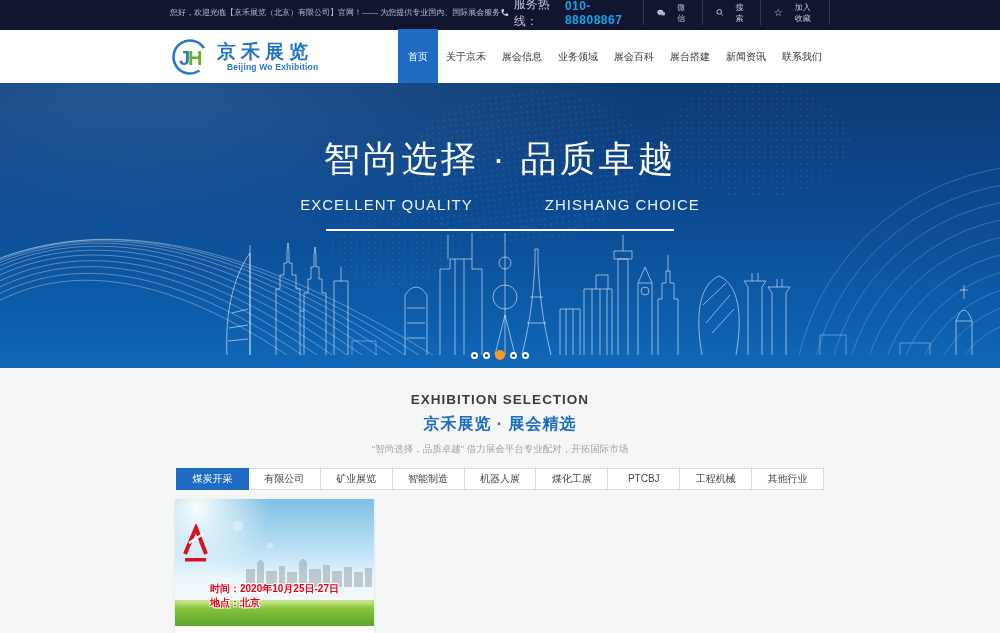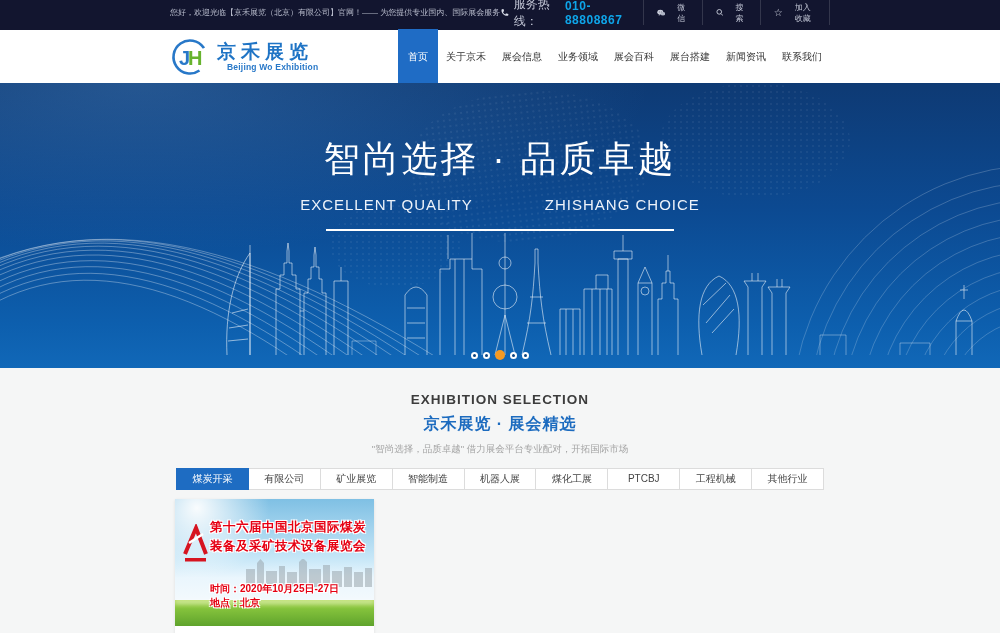--- a/index.html
+++ b/index.html
@@ -280,24 +280,20 @@
             <polygon points="13,4 16.5,0 20,4"></polygon>
               <polygon points="55,3 59,-1 63,3"></polygon>
           </g>
         </svg>
         <div class="poster-grass"></div>
         <svg class="poster-logo" width="27" height="40" viewBox="0 0 27 40">
           <path d="M3 30 L14 4 L24 30" fill="none" stroke="#d61420" stroke-width="4" stroke-linejoin="miter"></path>
           <path d="M7 19 L21 10" stroke="#ffffff" stroke-width="2.5"></path>
           <rect x="3" y="34" width="21" height="3.5" fill="#d61420"></rect>
         </svg>
-        <div class="poster-title">
-          <div>第十六届中国北京国际煤炭</div>
-          <div>装备及采矿技术设备展览会</div>
-        </div>
         <div class="poster-meta">
           <div>时间：2020年10月25日-27日</div>
           <div>地点：北京</div>
         </div>
       </div>
       <div class="card-info">
         <div class="card-title">2020第十六届中国北京国际煤炭采矿技术设...</div>
 
       </div>
     </div>

